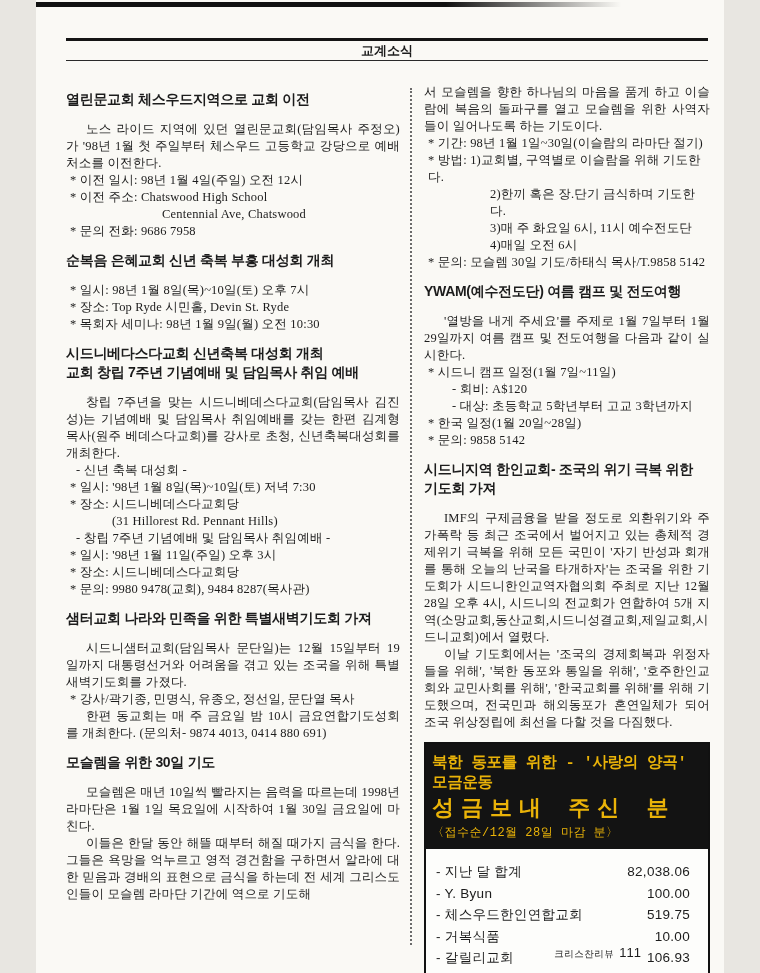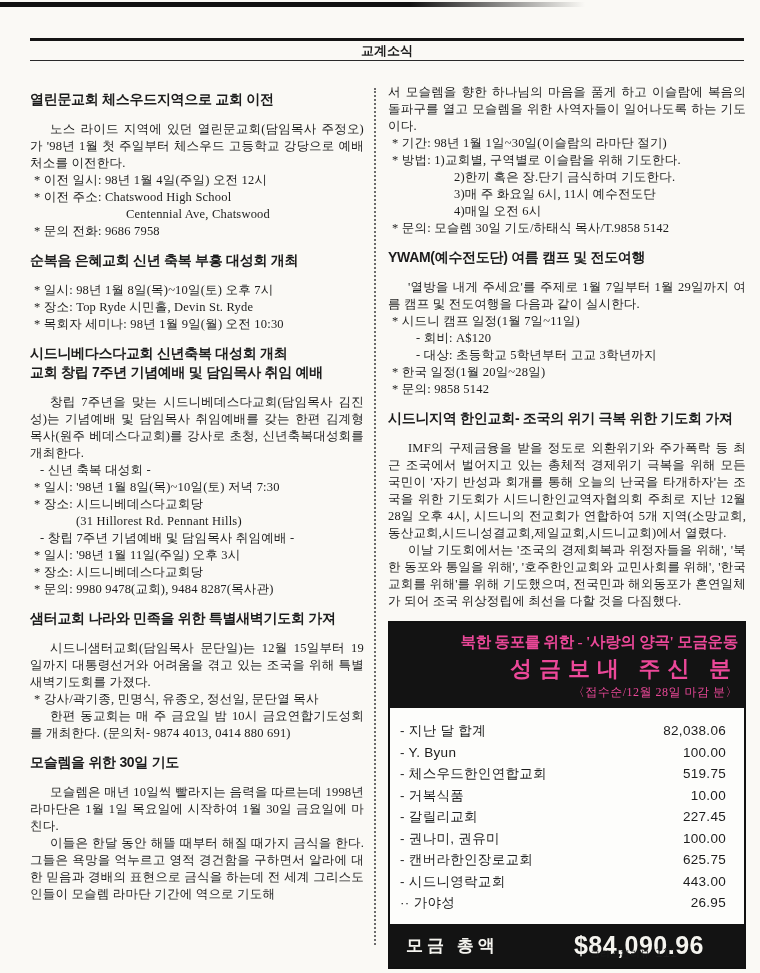--- a/index.html
+++ b/index.html
@@ -1,19 +1,19 @@
 <!DOCTYPE html>
 <html><head>
 <meta charset="utf-8">
 <style>
   * { margin: 0; padding: 0; box-sizing: border-box; }
   html, body { background: #e8e6e1; }
   .page {
     position: relative;
-    width: 760px; height: 973px;
+    width: 688px; height: 973px;
     margin: 0 auto;
     background: #faf9f5;
     color: #1c1c1c;
     font-family: "Liberation Serif", "DejaVu Serif", serif;
     overflow: hidden;
   }
   .scan-edge {
     position: absolute; top: 2px; left: 0;
     width: 585px; height: 5px;
     background: linear-gradient(to right, #111 0%, #111 70%, rgba(17,17,17,0) 100%);
@@ -58,24 +58,24 @@
   .blk-ind-a { padding-left: 46px; }
   .blk-ind-b { padding-left: 66px; }
   .blk-ind-c { padding-left: 96px; }
 
   .donation-box {
     margin-top: 10px;
     border: 2px solid #111;
     background: #fdfdfb;
   }
   .donation-header {
-    background: #131313; color: #ec4899;
-    text-align: right;
+    background: #131313; color: #eab308;
+    text-align: left;
     padding: 9px 6px 8px 6px;
-    font-family: Liberation Serif, serif;
+    font-family: Liberation Mono, monospace;
   }
   .donation-campaign { font-weight: bold; font-size: 15.5px; line-height: 20px; letter-spacing: -0.3px; }
   .donation-title { font-weight: bold; font-size: 22px; line-height: 27px; letter-spacing: 7px; margin-top: 3px; }
   .donation-note { font-size: 12px; line-height: 16px; margin-top: 2px; letter-spacing: 0.5px; }
   .donation-rows { padding: 12px 18px 10px 10px; }
   .donation-row {
     display: flex; justify-content: space-between;
     font-family: "Liberation Sans", "DejaVu Sans", sans-serif;
     font-size: 13.5px; line-height: 21.5px; letter-spacing: 0.3px;
   }
@@ -212,21 +212,21 @@
             <div class="donation-row">
               <span class="donor-name">- 체스우드한인연합교회</span>
               <span class="donation-amount">519.75</span>
             </div>
             <div class="donation-row">
               <span class="donor-name">- 거복식품</span>
               <span class="donation-amount">10.00</span>
             </div>
             <div class="donation-row">
               <span class="donor-name">- 갈릴리교회</span>
-              <span class="donation-amount">227.45</span>
+              <span class="donation-amount">106.93</span>
             </div>
             <div class="donation-row">
               <span class="donor-name">- 권나미, 권유미</span>
               <span class="donation-amount">100.00</span>
             </div>
             <div class="donation-row">
               <span class="donor-name">- 캔버라한인장로교회</span>
               <span class="donation-amount">625.75</span>
             </div>
             <div class="donation-row">

